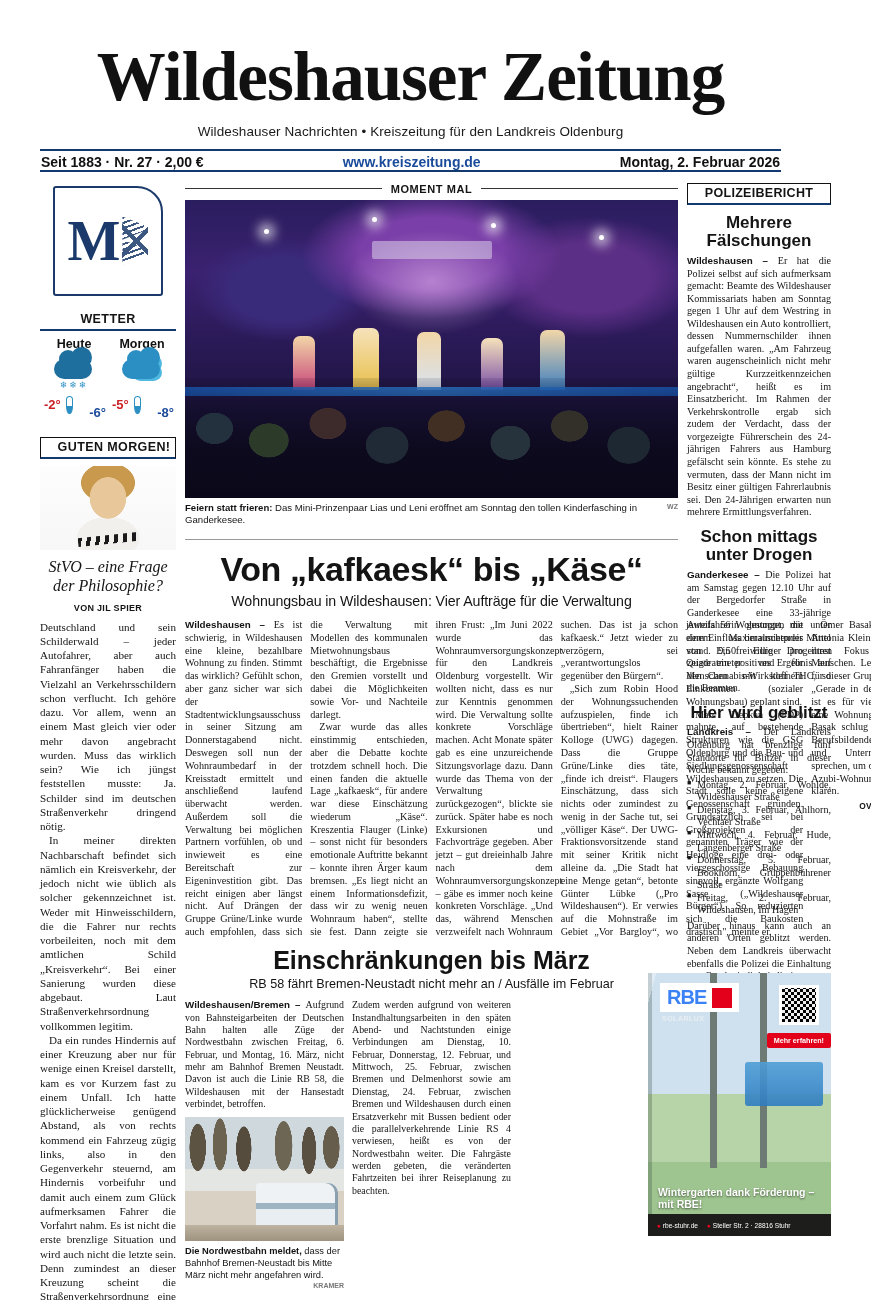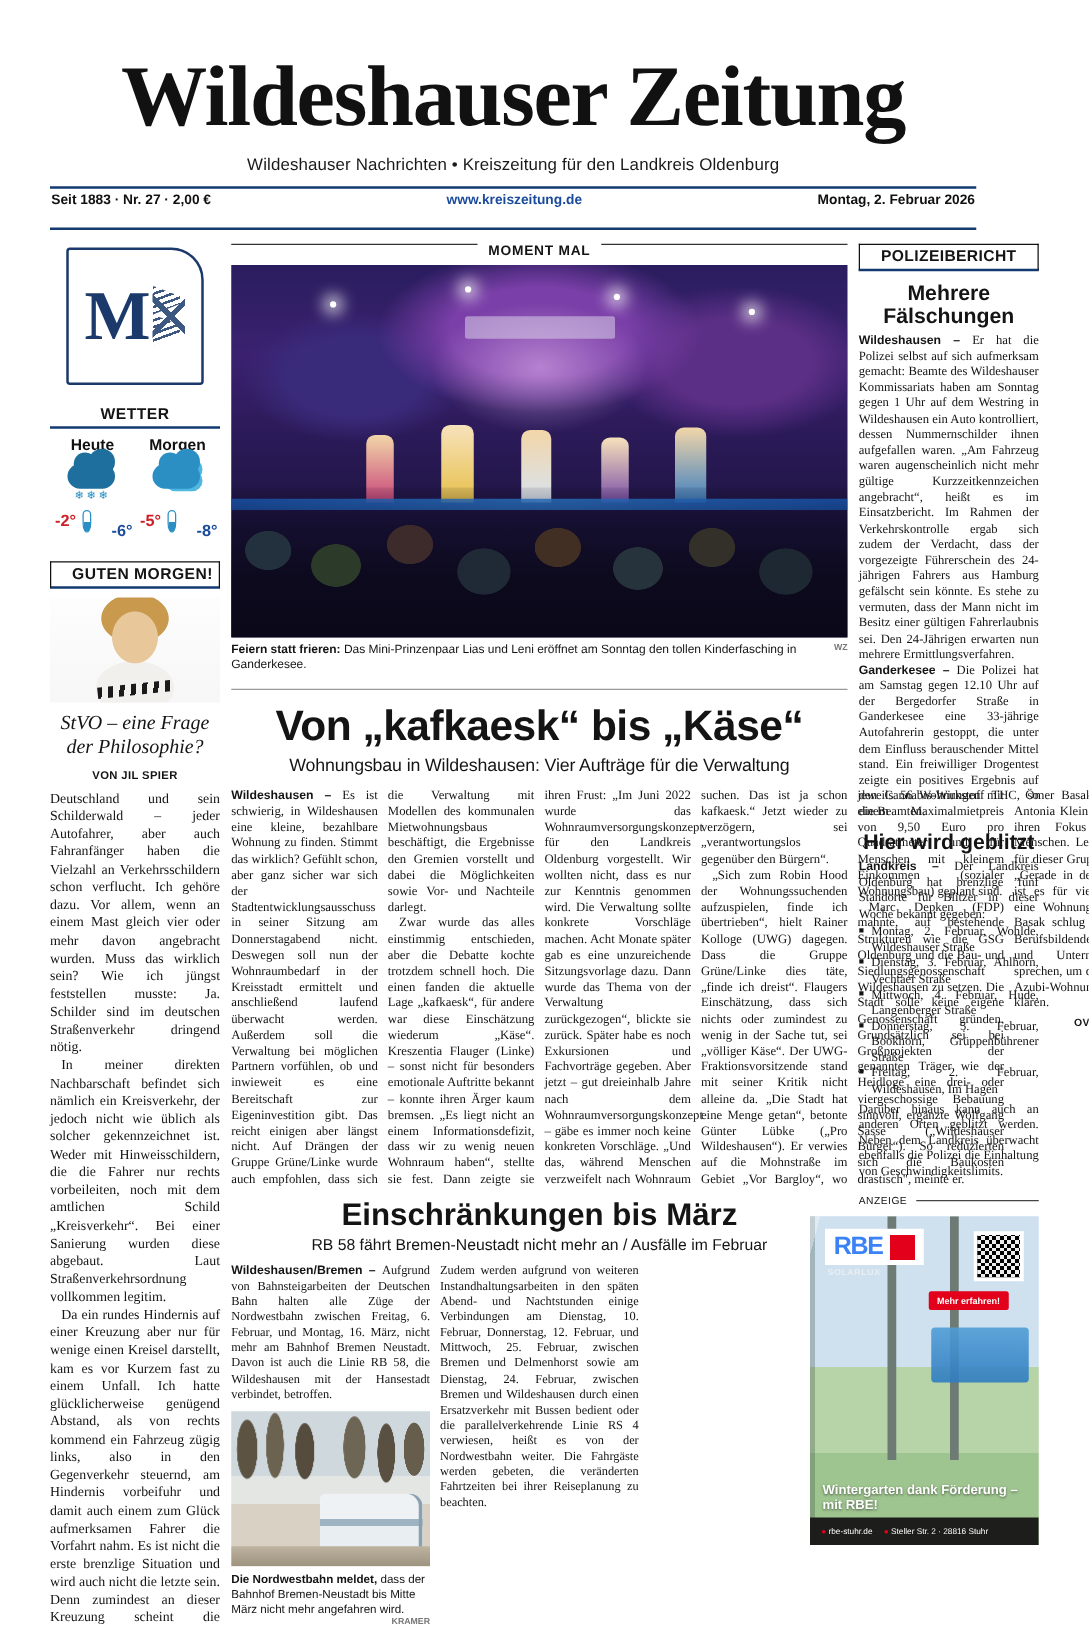--- a/index.html
+++ b/index.html
@@ -22,21 +22,21 @@
   }
   .masthead-sub {
     font-family: "Liberation Sans", sans-serif;
     font-size: 13.5px; font-weight: 400; color: #1a1a1a;
     margin-top: 12px; letter-spacing: 0.1px;
   }
   .masthead-rule-top { border-top: 2.5px solid #123a70; margin-top: 10px; }
   .masthead-bar {
     display: flex; align-items: center; justify-content: space-between;
     font-family: "Liberation Sans", sans-serif;
-    font-size: 11px; font-weight: 700; padding: 3px 1px 16px 1px;
+    font-size: 14px; font-weight: 700; padding: 3px 1px 0 1px;
     color: #111;
   }
   .masthead-bar .url { color: #1a4b9b; }
   .masthead-rule-bot { border-top: 2.5px solid #123a70; }
 
   
   .grid {
     display: flex; gap: 0; margin-top: 11px;
   }
   .col-left  { width: 136px; flex: 0 0 136px; }
@@ -148,21 +148,21 @@
   .body-text {
     font-family: "Liberation Serif", serif;
     font-size: 11.1px; line-height: 1.285; text-align: justify;
     hyphens: auto; -webkit-hyphens: auto;
   }
   .body-text p { text-indent: 0; margin-top: 0; }
   .body-text p + p { text-indent: 9px; }
 
   
   .moment-mal {
-    display: flex; gap: 9px; margin-bottom: 5px;
+    display: flex; align-items: center; gap: 9px; margin-bottom: 5px;
   }
   .moment-mal .line { flex: 1; border-top: 1px solid #333; }
   .moment-mal .lbl {
     font-family: "Liberation Sans", sans-serif; font-weight: 700;
     font-size: 11px; letter-spacing: .6px;
   }
   .hero-photo {
     width: 100%; height: 298px; position: relative; overflow: hidden;
     background:
       radial-gradient(ellipse 180px 90px at 50% 18%, #7a3fa8 0 40%, transparent 72%),
@@ -350,21 +350,21 @@
     padding:3px;
   }
   .ad-qr .m {
     width:100%; height:100%;
     background:
       repeating-linear-gradient(90deg,#111 0 3px,#fff 3px 6px),
       repeating-linear-gradient(0deg,#111 0 3px,#fff 3px 6px);
     background-blend-mode: difference;
   }
   .ad-btn {
-    position:absolute; right:24px; top:60px;
+    position:absolute; right:0; top:60px;
     background:#e2001a; color:#fff; font-family:"Liberation Sans",sans-serif;
     font-size:7.2px; font-weight:700; padding:3px 7px; border-radius:2px;
   }
   .ad-claim {
     position:absolute; left:0; right:0; bottom:26px; padding:0 10px;
     font-family:"Liberation Sans", sans-serif; font-weight:700; font-size:10.5px;
     color:#fff; text-shadow:0 1px 2px rgba(0,0,0,.55);
   }
   .ad-foot {
     position:absolute; left:0; right:0; bottom:0; height:22px;
@@ -518,20 +518,21 @@
     </div>
 
     <div class="col-right">
       <div class="pol-head">POLIZEIBERICHT</div>
 
       <div class="r-head">Mehrere Fälschungen</div>
       <div class="body-text">
         <p><span class="lead-in">Wildeshausen – </span><span>Er hat die Polizei selbst auf sich aufmerksam gemacht: Beamte des Wildeshauser Kommissariats haben am Sonntag gegen 1 Uhr auf dem Westring in Wildeshausen ein Auto kontrolliert, dessen Nummernschilder ihnen aufgefallen waren. „Am Fahrzeug waren augenscheinlich nicht mehr gültige Kurzzeitkennzeichen angebracht“, heißt es im Einsatzbericht. Im Rahmen der Verkehrskontrolle ergab sich zudem der Verdacht, dass der vorgezeigte Führerschein des 24-jährigen Fahrers aus Hamburg gefälscht sein könnte. Es stehe zu vermuten, dass der Mann nicht im Besitz einer gültigen Fahrerlaubnis sei. Den 24-Jährigen erwarten nun mehrere Ermittlungsverfahren.</span></p>
       </div>
 
+      <div class="r-head">Schon mittags unter Drogen</div>
       <div class="body-text">
         <p><span class="lead-in">Ganderkesee – </span><span>Die Polizei hat am Samstag gegen 12.10 Uhr auf der Bergedorfer Straße in Ganderkesee eine 33-jährige Autofahrerin gestoppt, die unter dem Einfluss berauschender Mittel stand. Ein freiwilliger Drogentest zeigte ein positives Ergebnis auf den Cannabis-Wirkstoff THC, so die Beamten.</span></p>
       </div>
 
       <div class="r-head">Hier wird geblitzt</div>
       <div class="body-text">
         <p><span class="lead-in">Landkreis – </span><span>Der Landkreis Oldenburg hat brenzlige fünf Standorte für Blitzer in dieser Woche bekannt gegeben:</span></p>
       </div>
       <ul class="blitz-list">
         <li>Montag, 2. Februar, Wohlde, Wildeshauser Straße</li>

